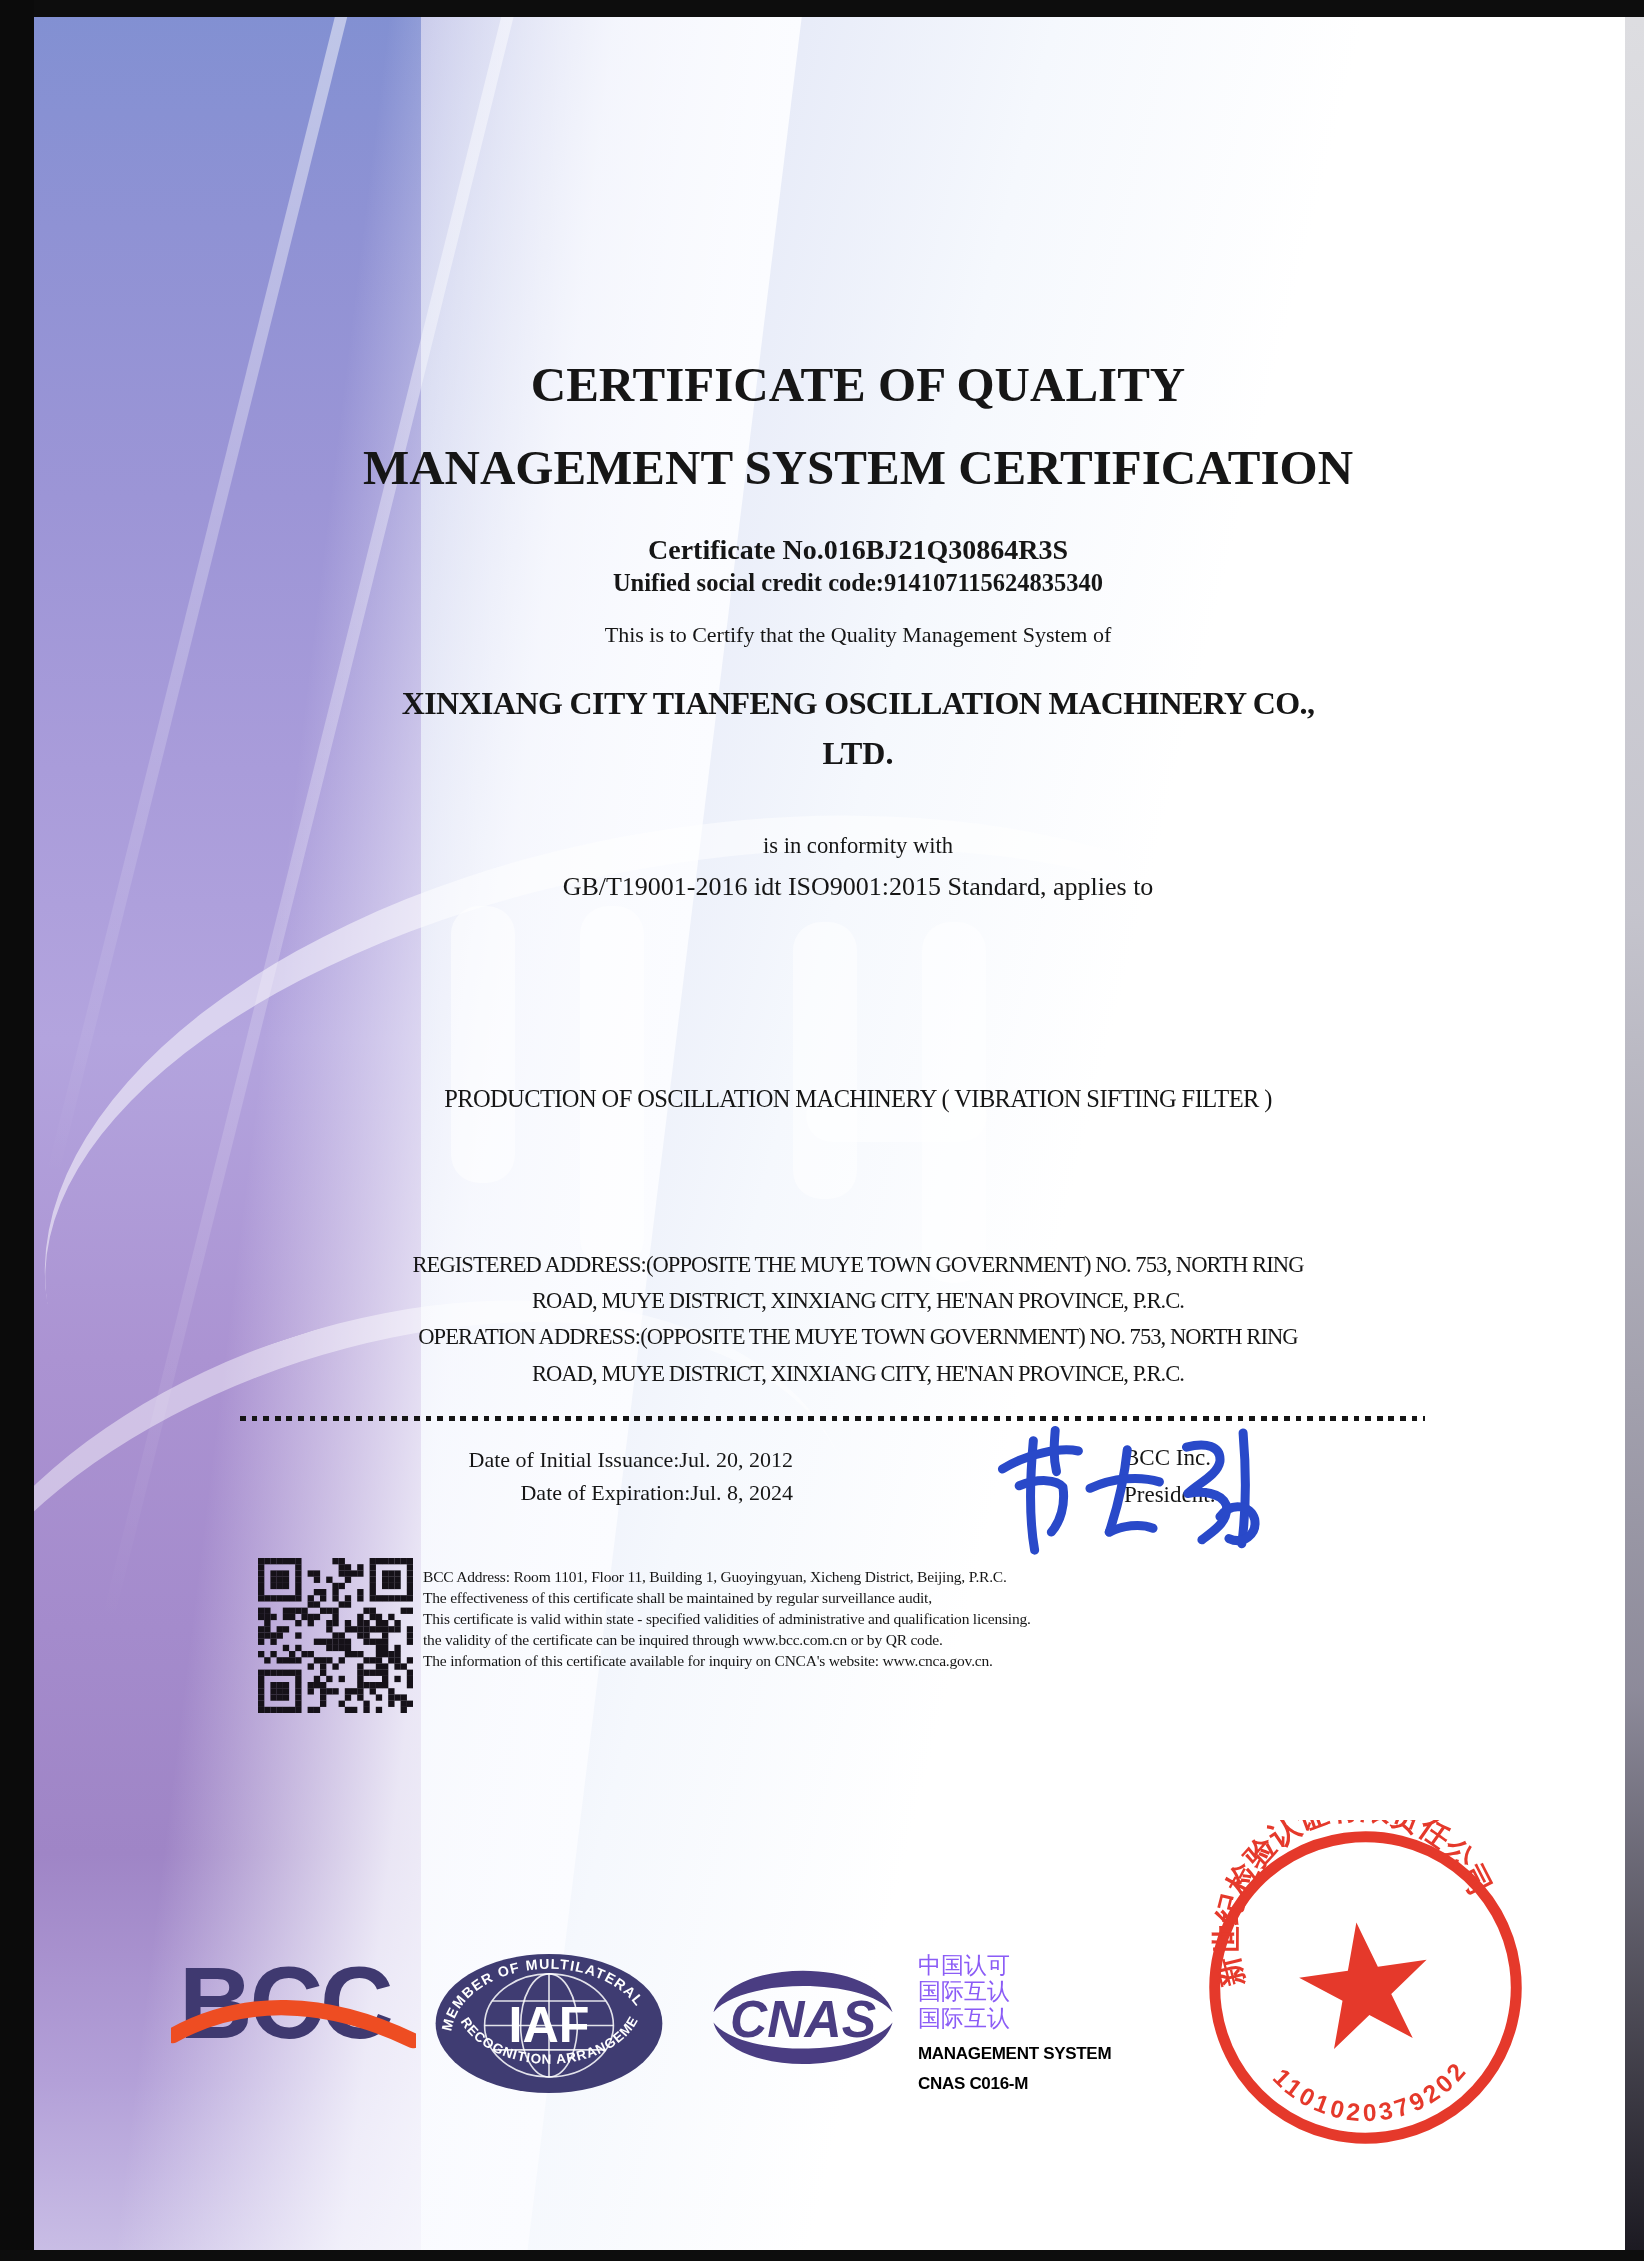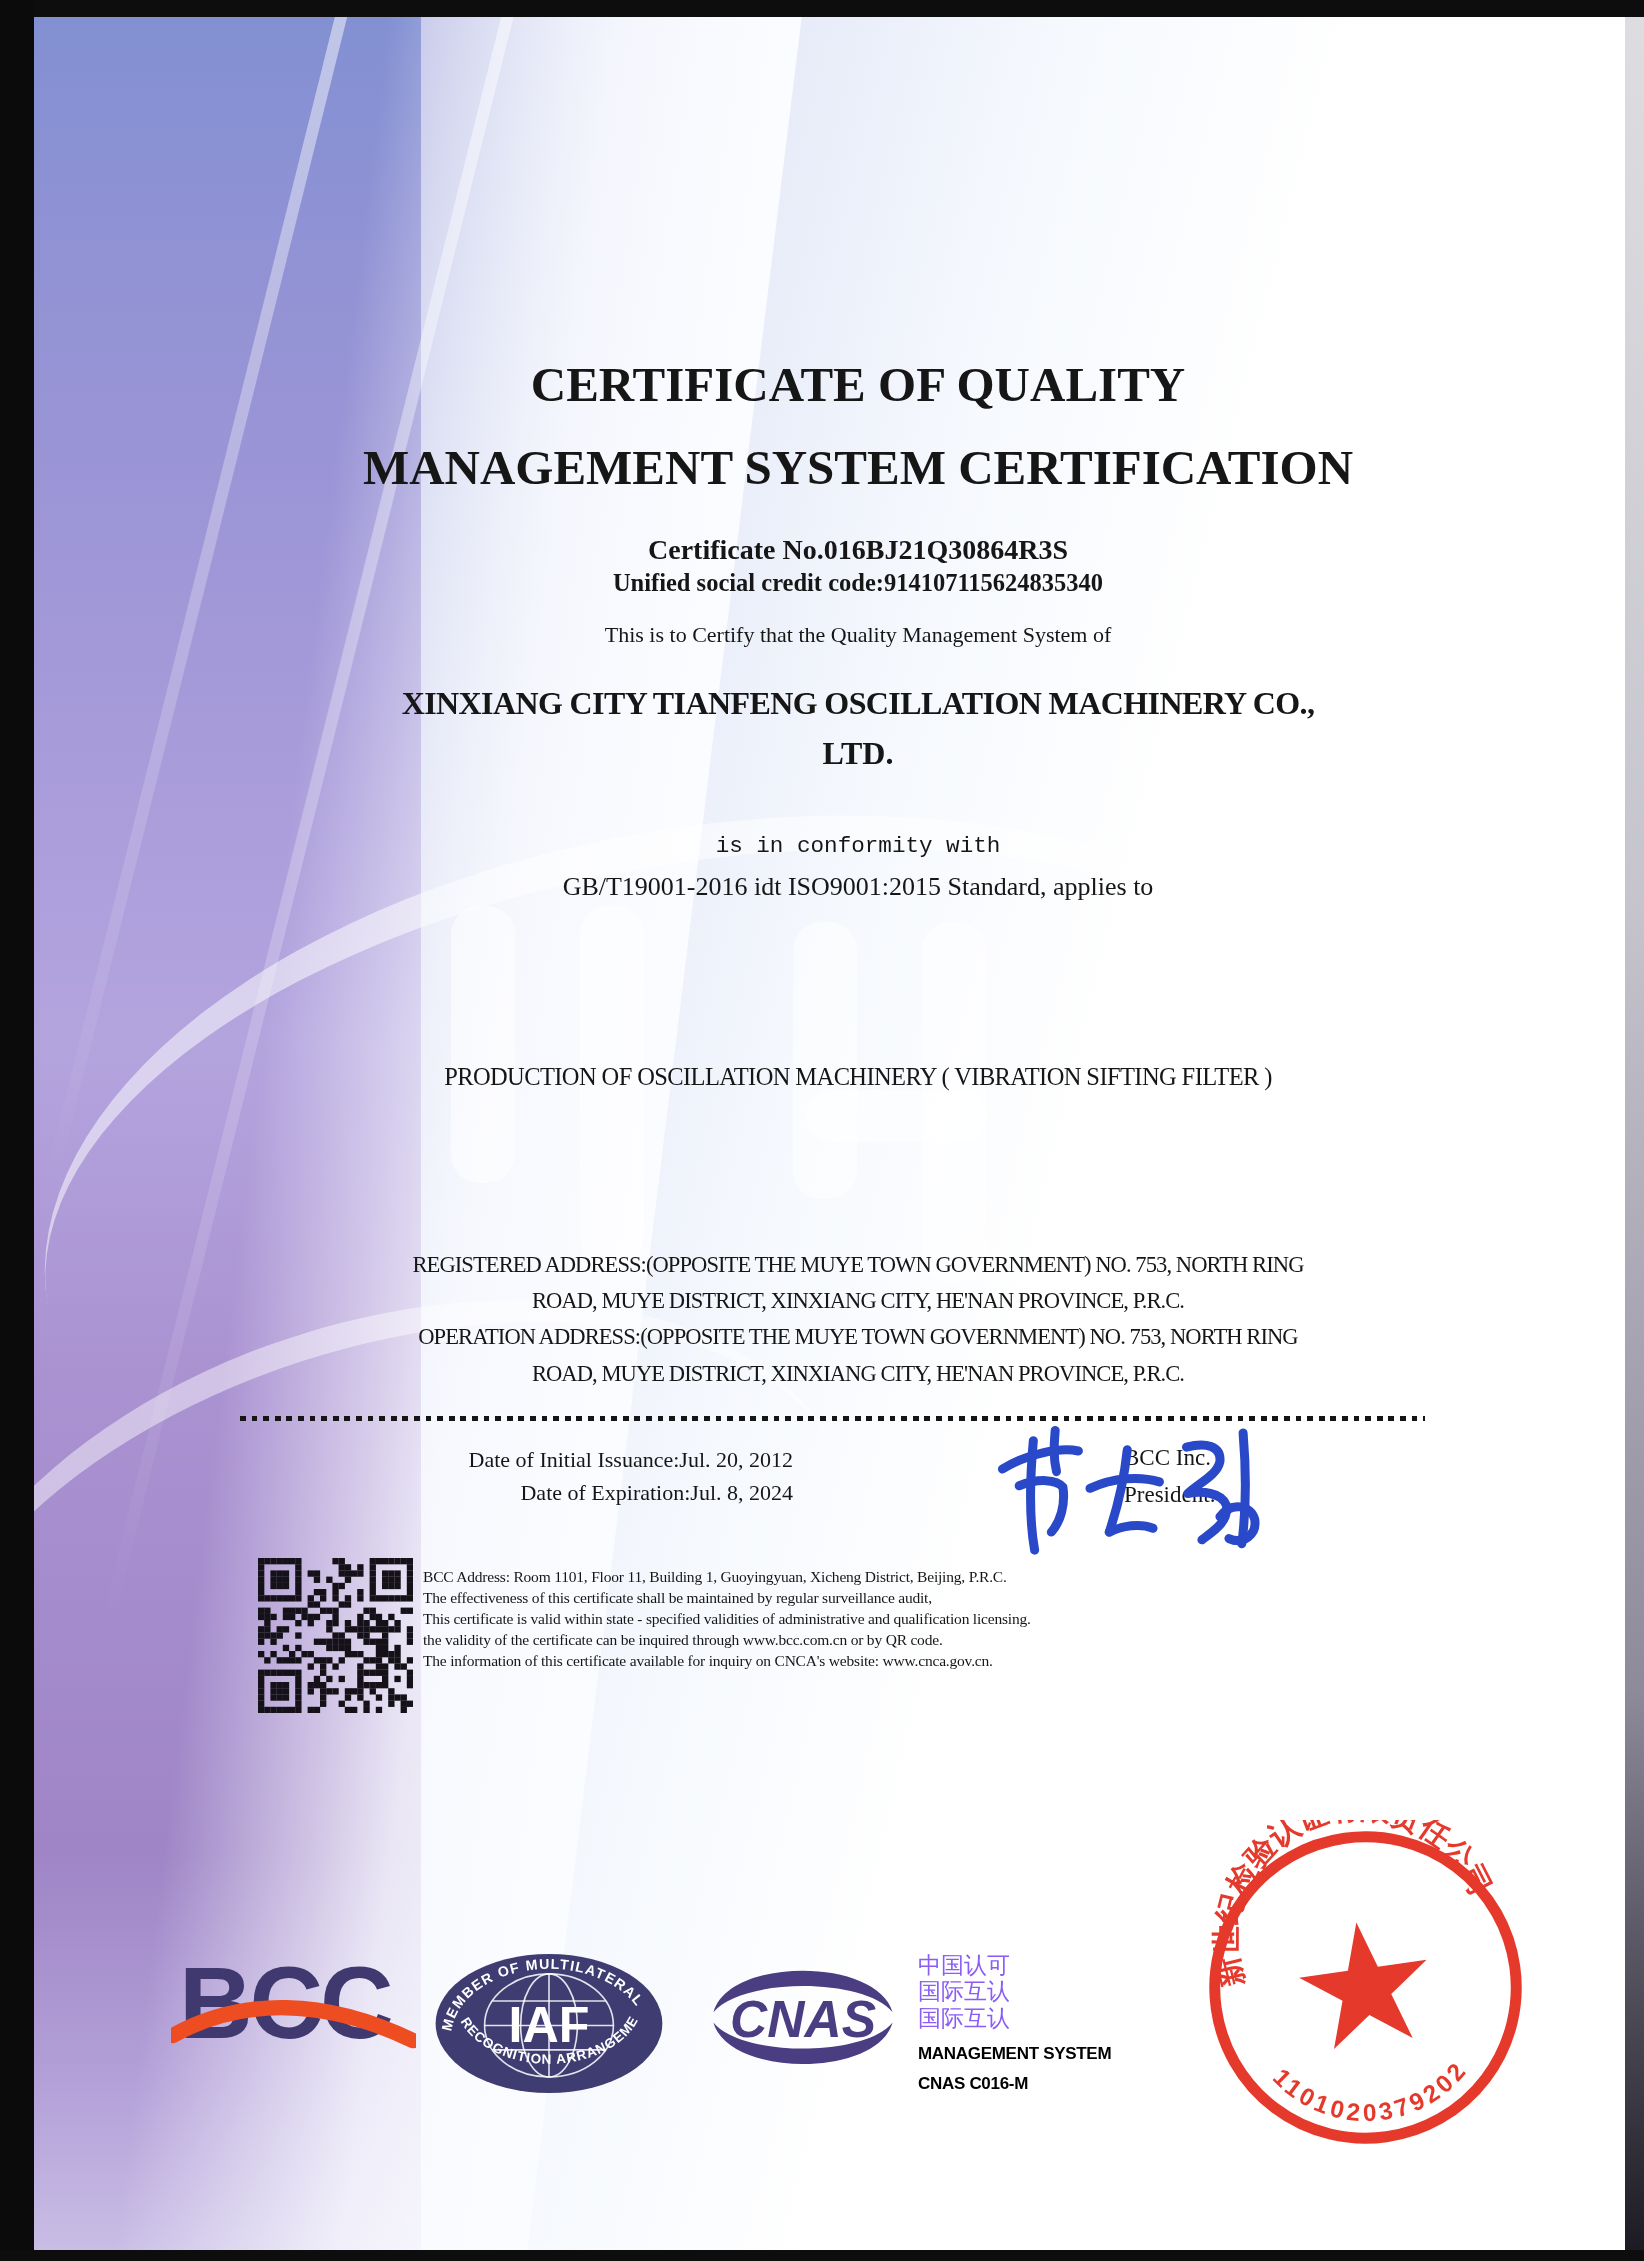--- a/index.html
+++ b/index.html
@@ -64,24 +64,24 @@
 <div class="abs cline title" style="top:439px;">MANAGEMENT SYSTEM CERTIFICATION</div>
 
 <div class="abs cline bold" style="top:534px;font-size:28px;">Certificate No.016BJ21Q30864R3S</div>
 <div class="abs cline bold" style="top:569px;font-size:24.5px;">Unified social credit code:914107115624835340</div>
 
 <div class="abs cline" style="top:622px;font-size:22px;">This is to Certify that the Quality Management System of</div>
 
 <div class="abs cline bold" style="top:685px;font-size:32px;letter-spacing:-0.6px;">XINXIANG CITY TIANFENG OSCILLATION MACHINERY CO.,</div>
 <div class="abs cline bold" style="top:735px;font-size:32px;">LTD.</div>
 
-<div class="abs cline" style="top:833px;font-size:22.6px;font-family:Liberation Mono, monospace;">is in conformity with</div>
+<div class="abs cline" style="top:833px;font-size:22.6px;">is in conformity with</div>
 <div class="abs cline" style="top:872px;font-size:26px;">GB/T19001-2016 idt ISO9001:2015 Standard, applies to</div>
 
-<div class="abs cline" style="top:1063px;font-size:24.5px;letter-spacing:-0.6px;">PRODUCTION OF OSCILLATION MACHINERY ( VIBRATION SIFTING FILTER )</div>
+<div class="abs cline" style="top:1085px;font-size:24.5px;letter-spacing:-0.6px;">PRODUCTION OF OSCILLATION MACHINERY ( VIBRATION SIFTING FILTER )</div>
 
 <div class="abs cline addr" style="top:1251px;">REGISTERED ADDRESS:(OPPOSITE THE MUYE TOWN GOVERNMENT) NO. 753, NORTH RING</div>
 <div class="abs cline addr" style="top:1287px;">ROAD, MUYE DISTRICT, XINXIANG CITY, HE'NAN PROVINCE, P.R.C.</div>
 <div class="abs cline addr" style="top:1323px;">OPERATION ADDRESS:(OPPOSITE THE MUYE TOWN GOVERNMENT) NO. 753, NORTH RING</div>
 <div class="abs cline addr" style="top:1360px;">ROAD, MUYE DISTRICT, XINXIANG CITY, HE'NAN PROVINCE, P.R.C.</div>
 
 <div class="abs sep"></div>
 
 <div class="abs dates">
   <div>Date of Initial Issuance:Jul. 20, 2012</div>

